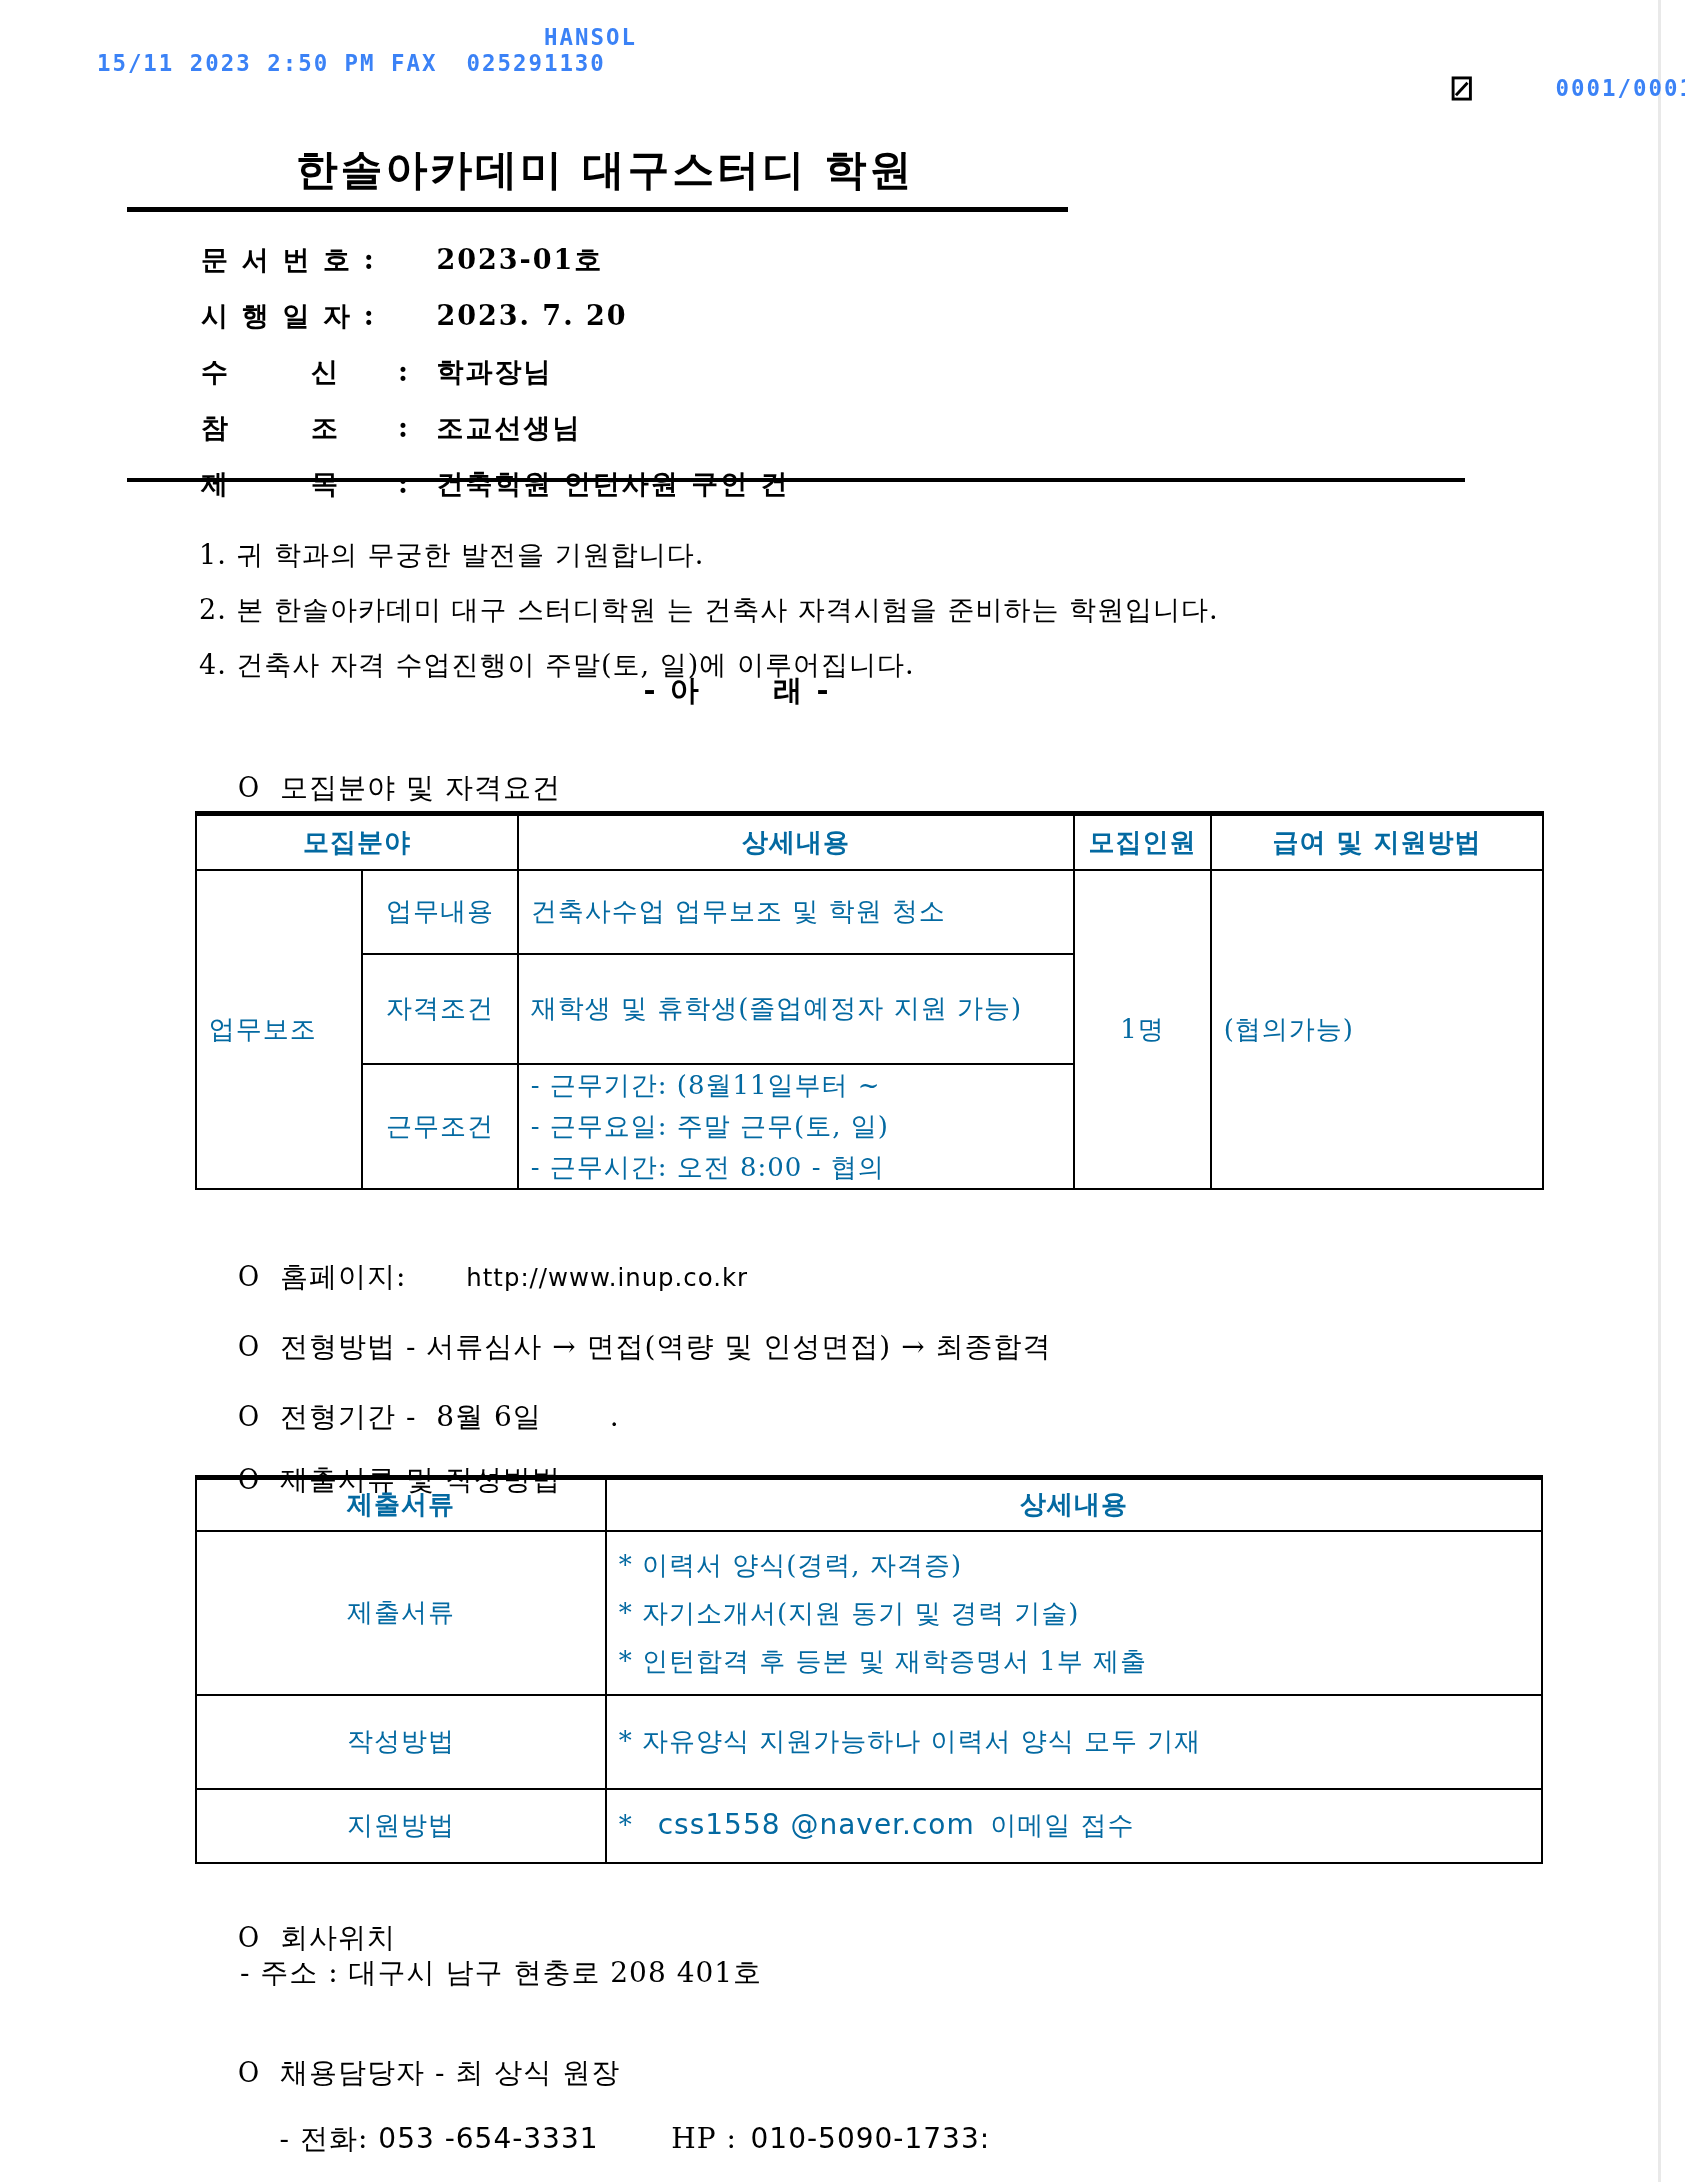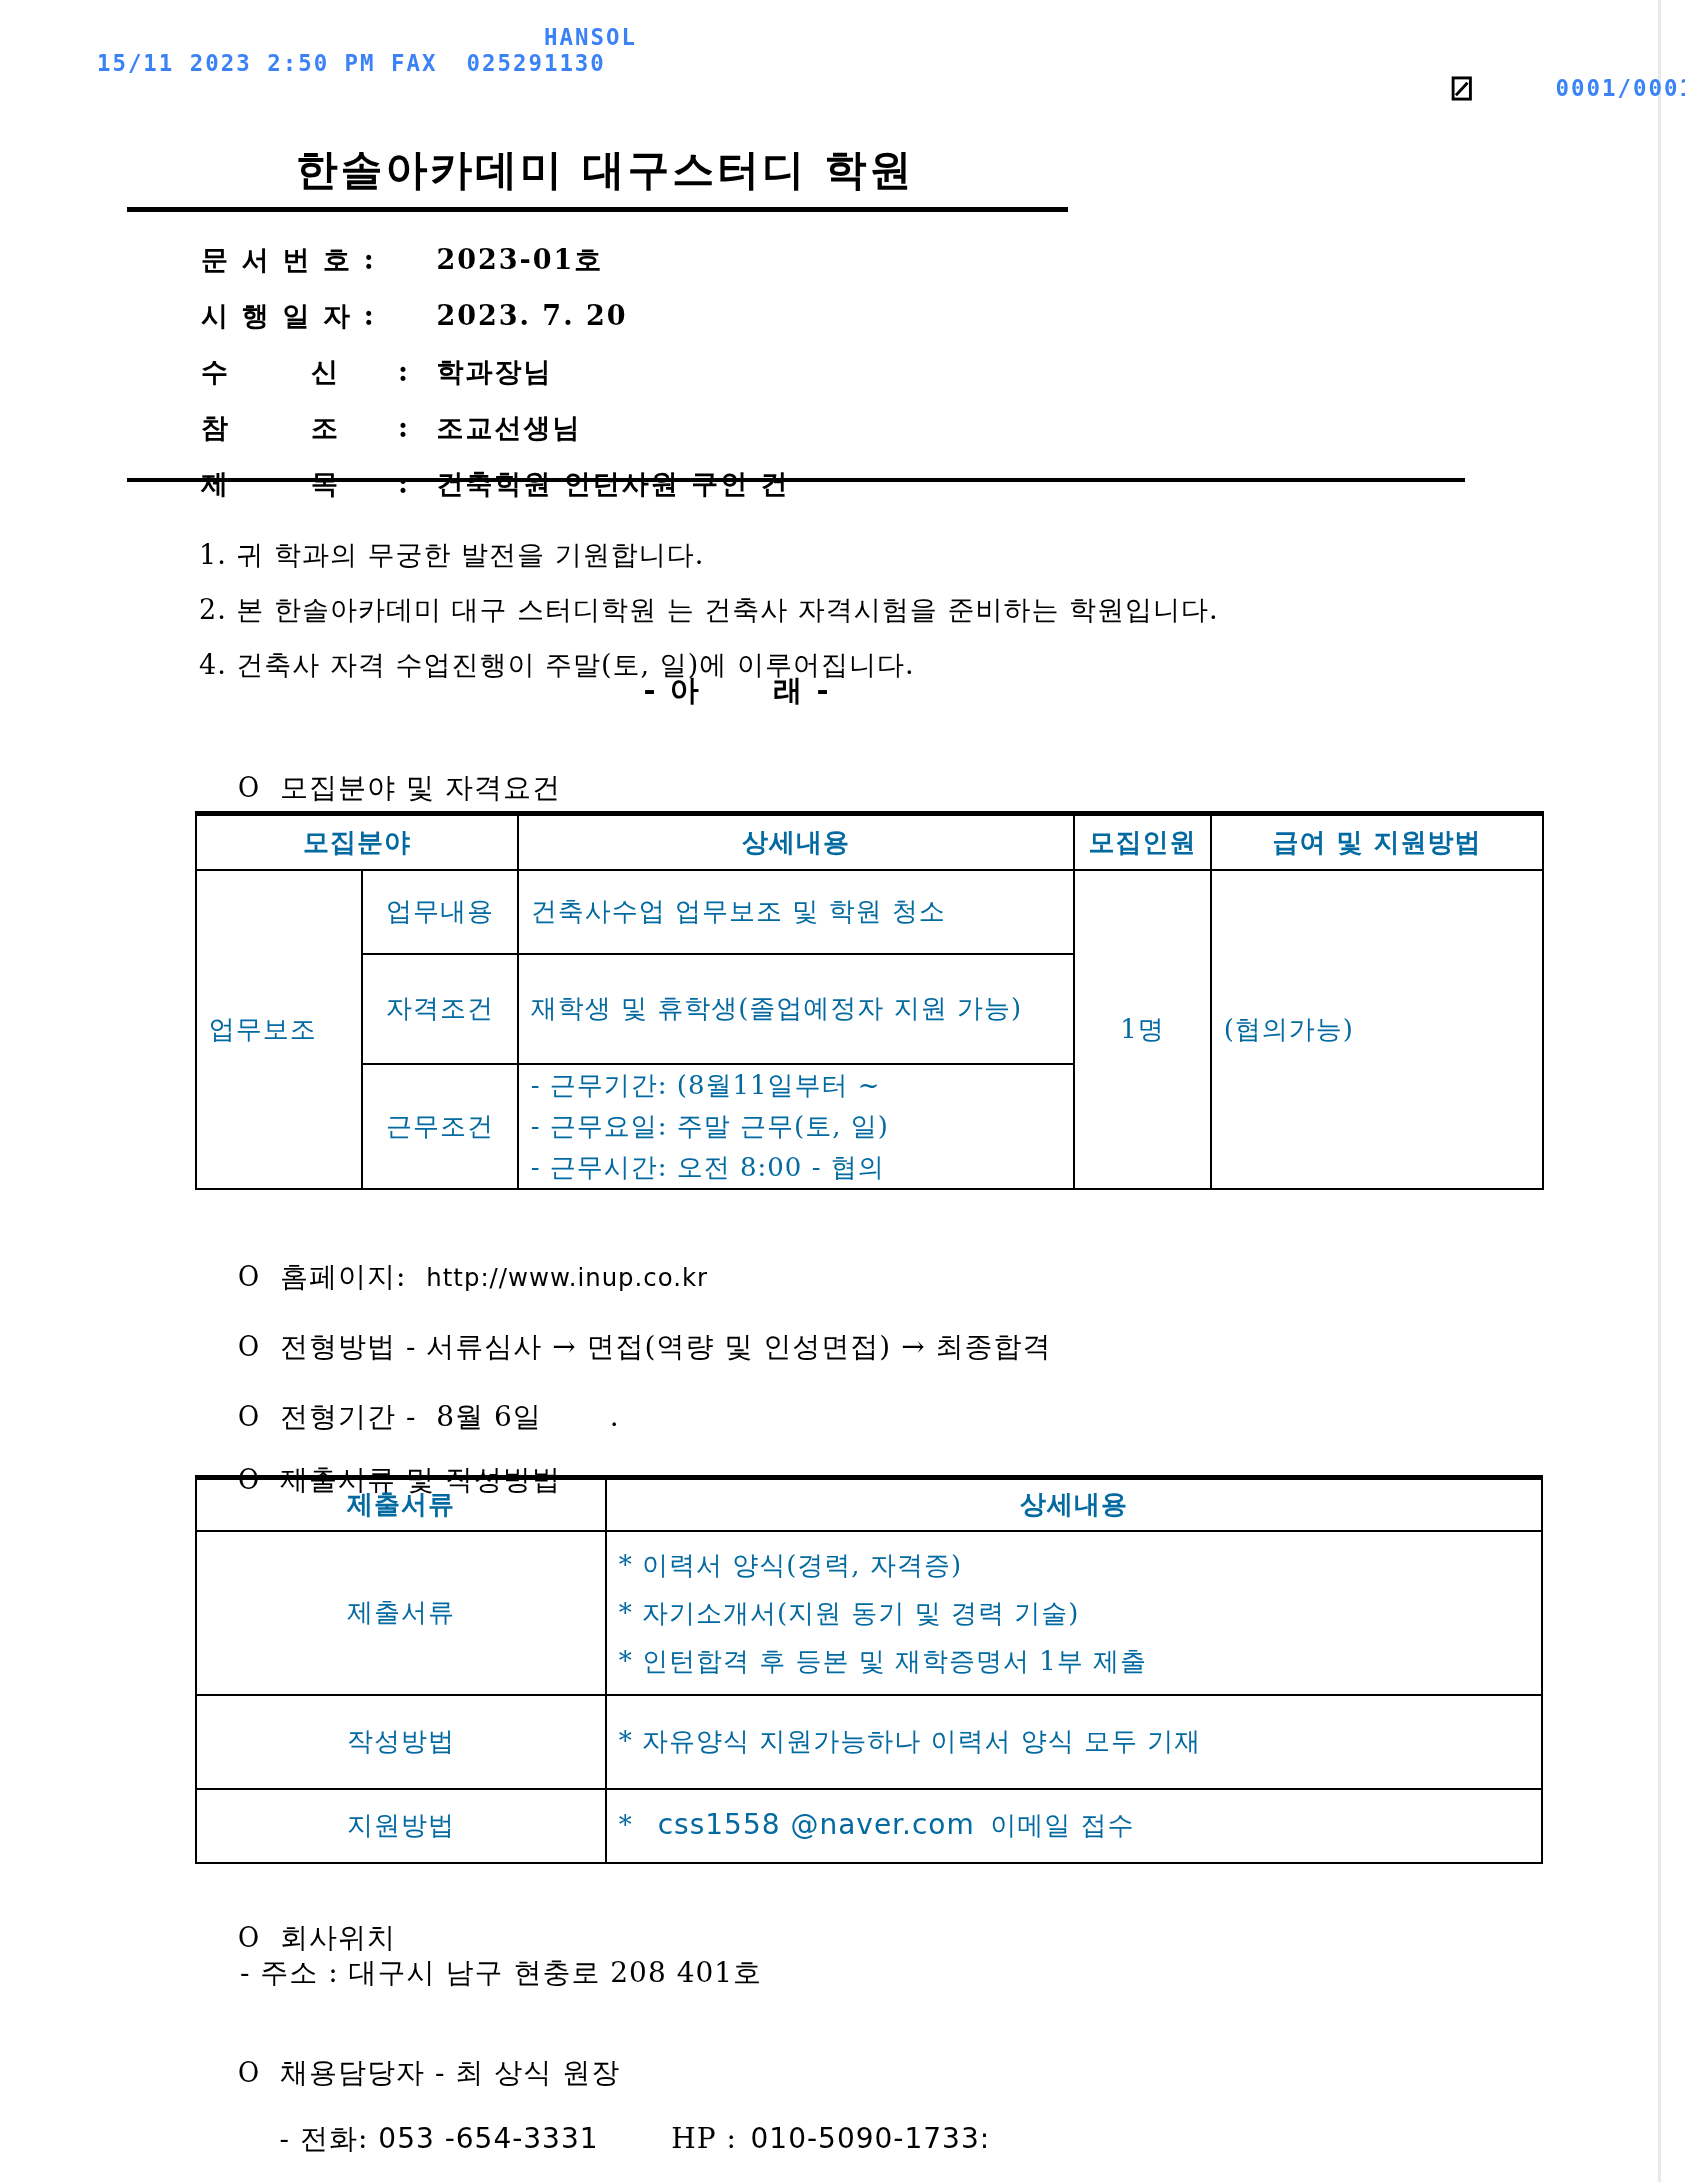--- a/index.html
+++ b/index.html
@@ -46,21 +46,21 @@
   .sec-recruit   { top:736px; }
   .sec-homepage  { top:1225px; }
   .sec-process   { top:1295px; }
   .sec-period    { top:1365px; }
   .sec-documents { top:1428px; }
   .sec-location  { top:1886px; }
   .sec-address   { top:1954px; left:240px; }
   .sec-contact   { top:2021px; }
   .sec-phone     { top:2087px; left:240px; }
   .sans-inline { font-family:"DejaVu Sans","Liberation Sans",sans-serif; letter-spacing:1px; }
-  .url { font-size:24.4px; }
+  .url { font-size:24.4px;margin-left:40px; }
   .trailing-dot { display:inline-block; margin-left:68px; }
   .phone-num { margin-right:13.7px; }
   .hp-label { margin-left:59px; margin-right:13.7px; }
 
   
   .doc-table { position:absolute; left:195px; width:1346px; border-collapse:collapse;
                table-layout:fixed; font-size:26px; letter-spacing:1px; color:#0369a1; }
   .doc-table td, .doc-table th { border:2px solid #000; padding:0 11.7px; overflow:hidden; }
   .doc-table th { font-weight:bold; text-align:center;
                   border-top:5.9px solid #000; border-bottom:2.9px solid #000; }

